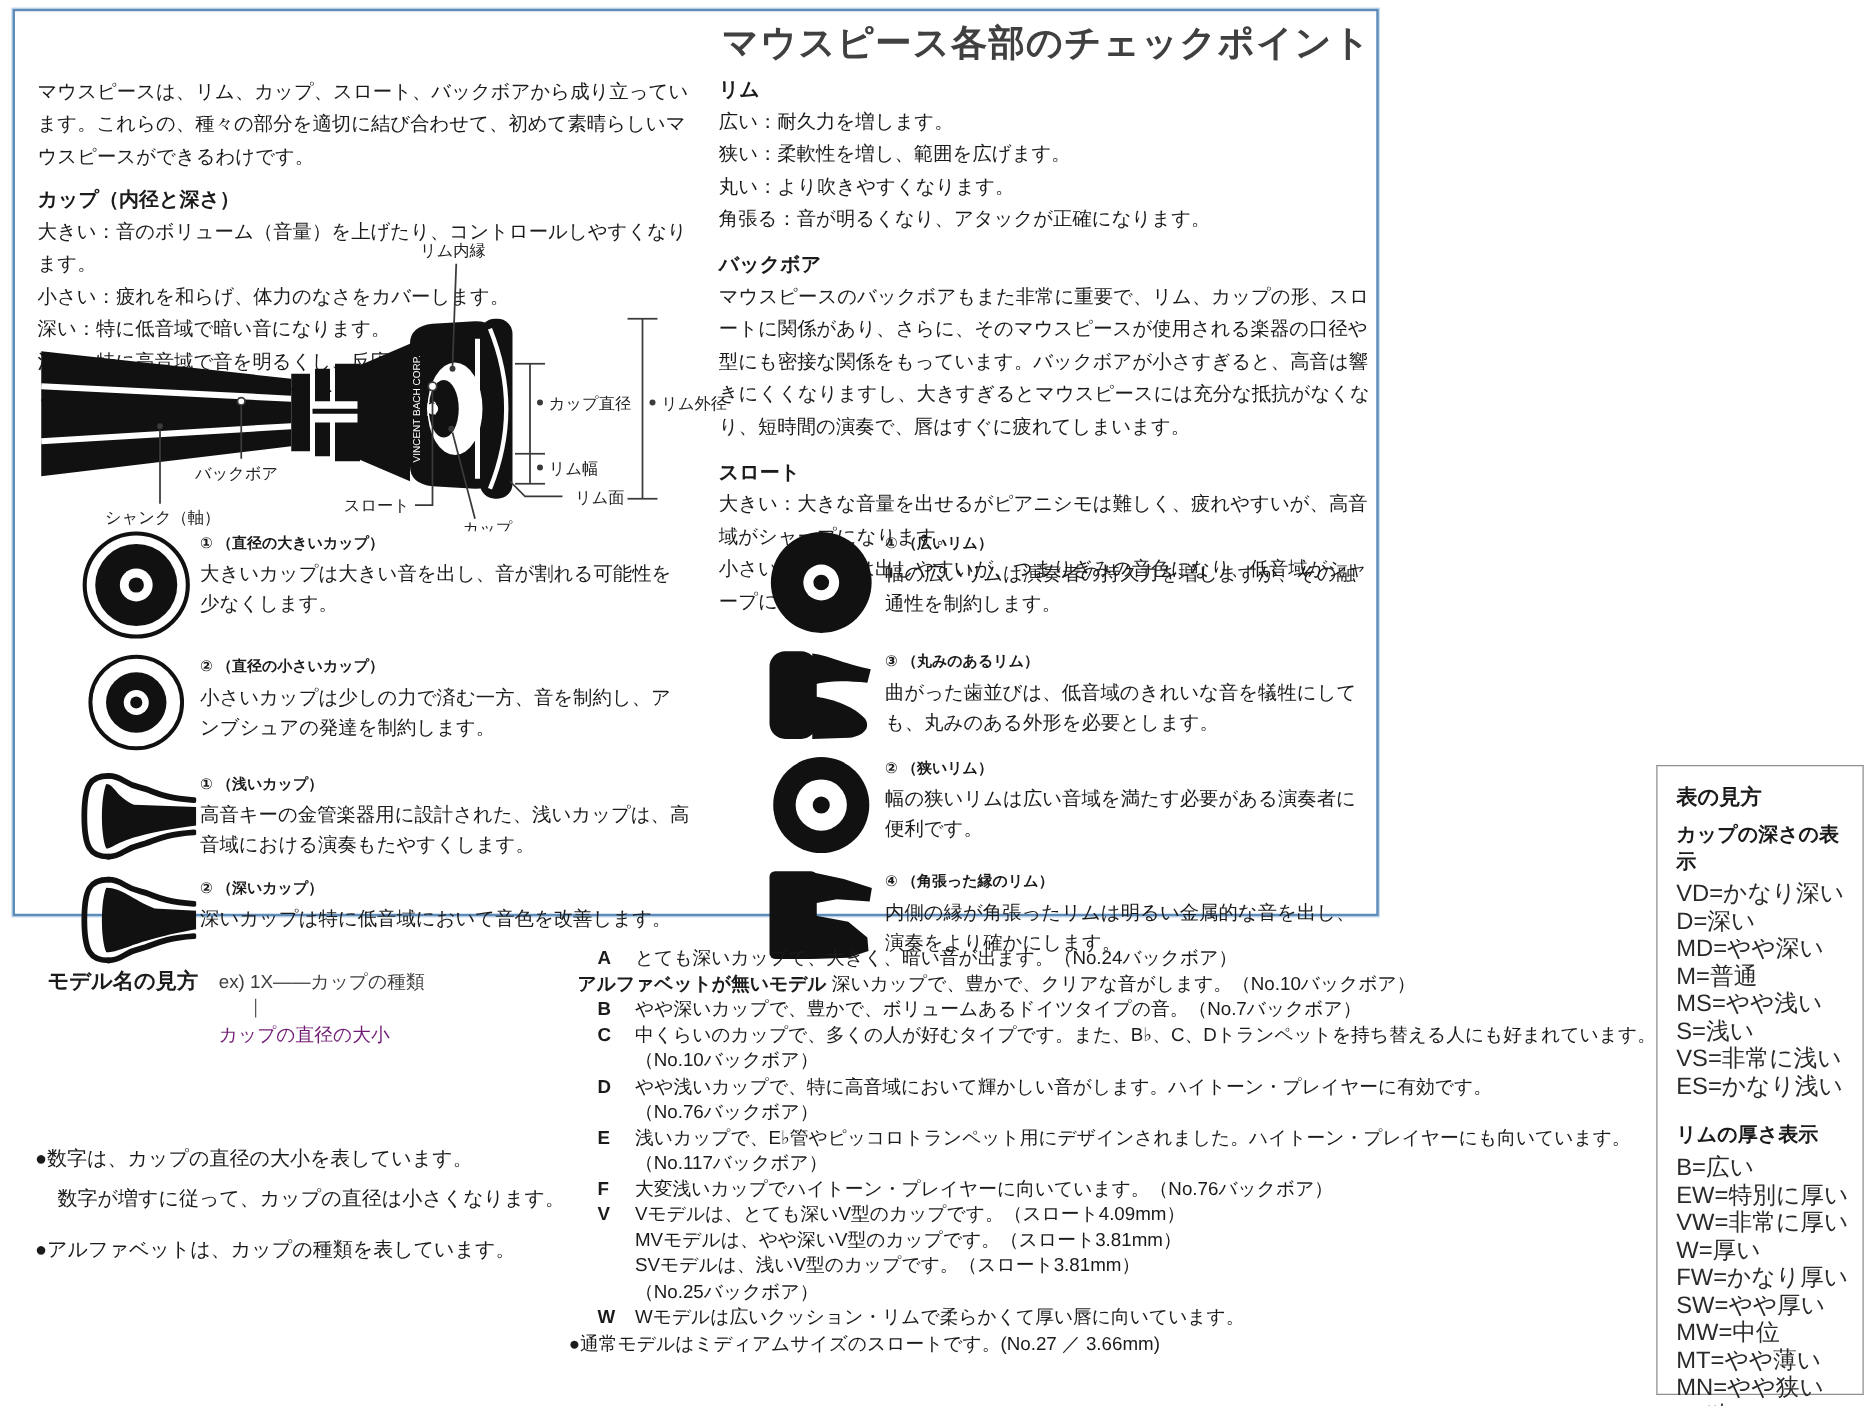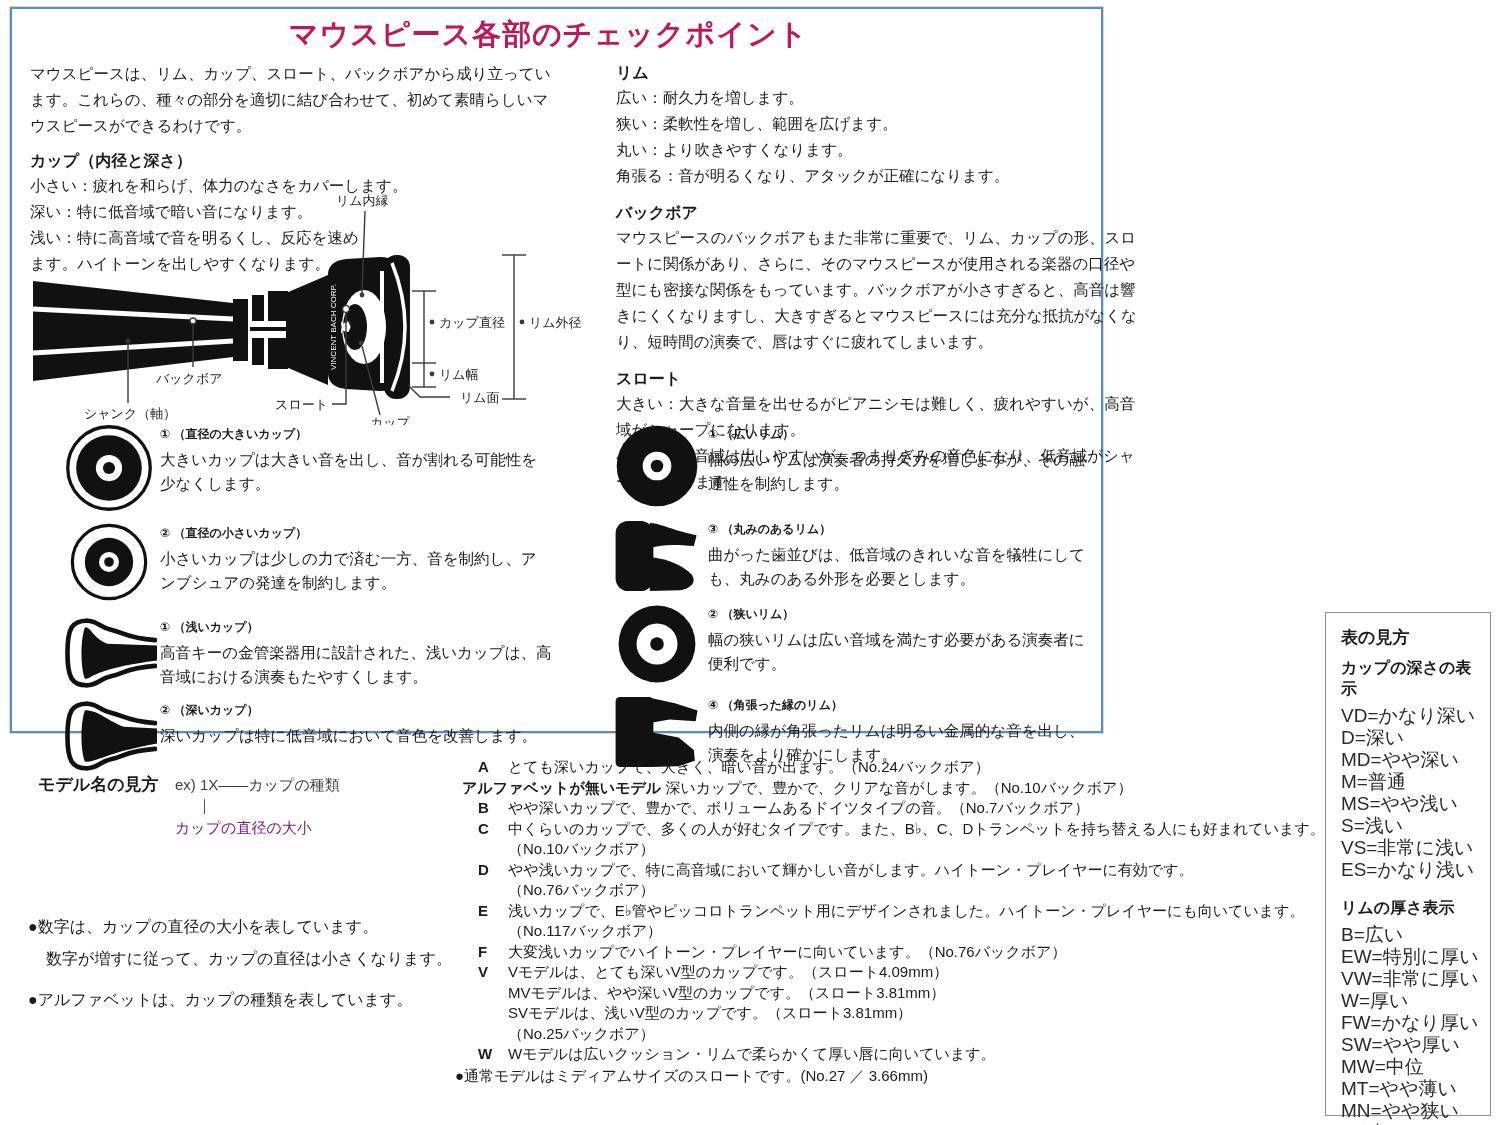--- a/index.html
+++ b/index.html
@@ -2,25 +2,25 @@
 <html><head>
 <meta charset="utf-8">
 <style>
   html,body{margin:0;padding:0;background:#fff;}
   .page{position:relative;width:1500px;height:1125px;background:#ffffff;overflow:hidden;
         font-family:"Liberation Sans","DejaVu Sans",sans-serif;color:#1b1b1b;}
 
   
   .main-box{position:absolute;left:10px;top:7px;width:1089px;height:722px;
             border:2px solid #5d8cbb;box-shadow:0 0 0 1px #cadcee;background:#fff;}
-  .box-title{position:absolute;top:6px;left:0;right:16px;text-align:center;
-             font-size:29px;font-weight:700;letter-spacing:1px;color:#be185d;}
+  .box-title{position:absolute;top:6px;left:0;right:4px;text-align:right;
+             font-size:29px;font-weight:700;letter-spacing:1px;color:#404040;}
 
   .col-left{position:absolute;left:18px;top:52px;width:532px;font-size:15.5px;line-height:26px;}
-  .col-right{position:absolute;left:563px;top:52px;width:522px;font-size:15.5px;line-height:26px;margin-left:41px;}
+  .col-right{position:absolute;left:563px;top:52px;width:522px;font-size:15.5px;line-height:26px;}
   .sec-head{font-weight:700;font-size:16px;margin-top:12px;line-height:24px;}
   .first-head{margin-top:10px;}
   .narrow-line{max-width:338px;}
 
   
   .diagram{position:absolute;left:16px;top:182px;width:556px;height:234px;pointer-events:none;}
   .diagram svg{display:block;}
   .dlabel{font-size:13px;fill:#222;}
   .dline{stroke:#3a3a3a;stroke-width:1.4;fill:none;}
   .ddot{fill:#3a3a3a;}
@@ -63,20 +63,21 @@
 <body>
 
 <div class="page">
 
   <div class="main-box">
     <div class="box-title">マウスピース各部のチェックポイント</div>
 
     <div class="col-left">
       <div>マウスピースは、リム、カップ、スロート、バックボアから成り立っています。これらの、種々の部分を適切に結び合わせて、初めて素晴らしいマウスピースができるわけです。</div>
       <div class="sec-head first-head">カップ（内径と深さ）</div>
+      <div>大きい：音のボリューム（音量）を上げたり、コントロールしやすくなります。</div>
       <div>小さい：疲れを和らげ、体力のなさをカバーします。</div>
       <div>深い：特に低音域で暗い音になります。</div>
       <div class="narrow-line">浅い：特に高音域で音を明るくし、反応を速めます。ハイトーンを出しやすくなります。</div>
     </div>
 
     <div class="col-right">
       <div class="sec-head first-head" style="margin-top:0;">リム</div>
       <div>広い：耐久力を増します。</div>
       <div>狭い：柔軟性を増し、範囲を広げます。</div>
       <div>丸い：より吹きやすくなります。</div>

